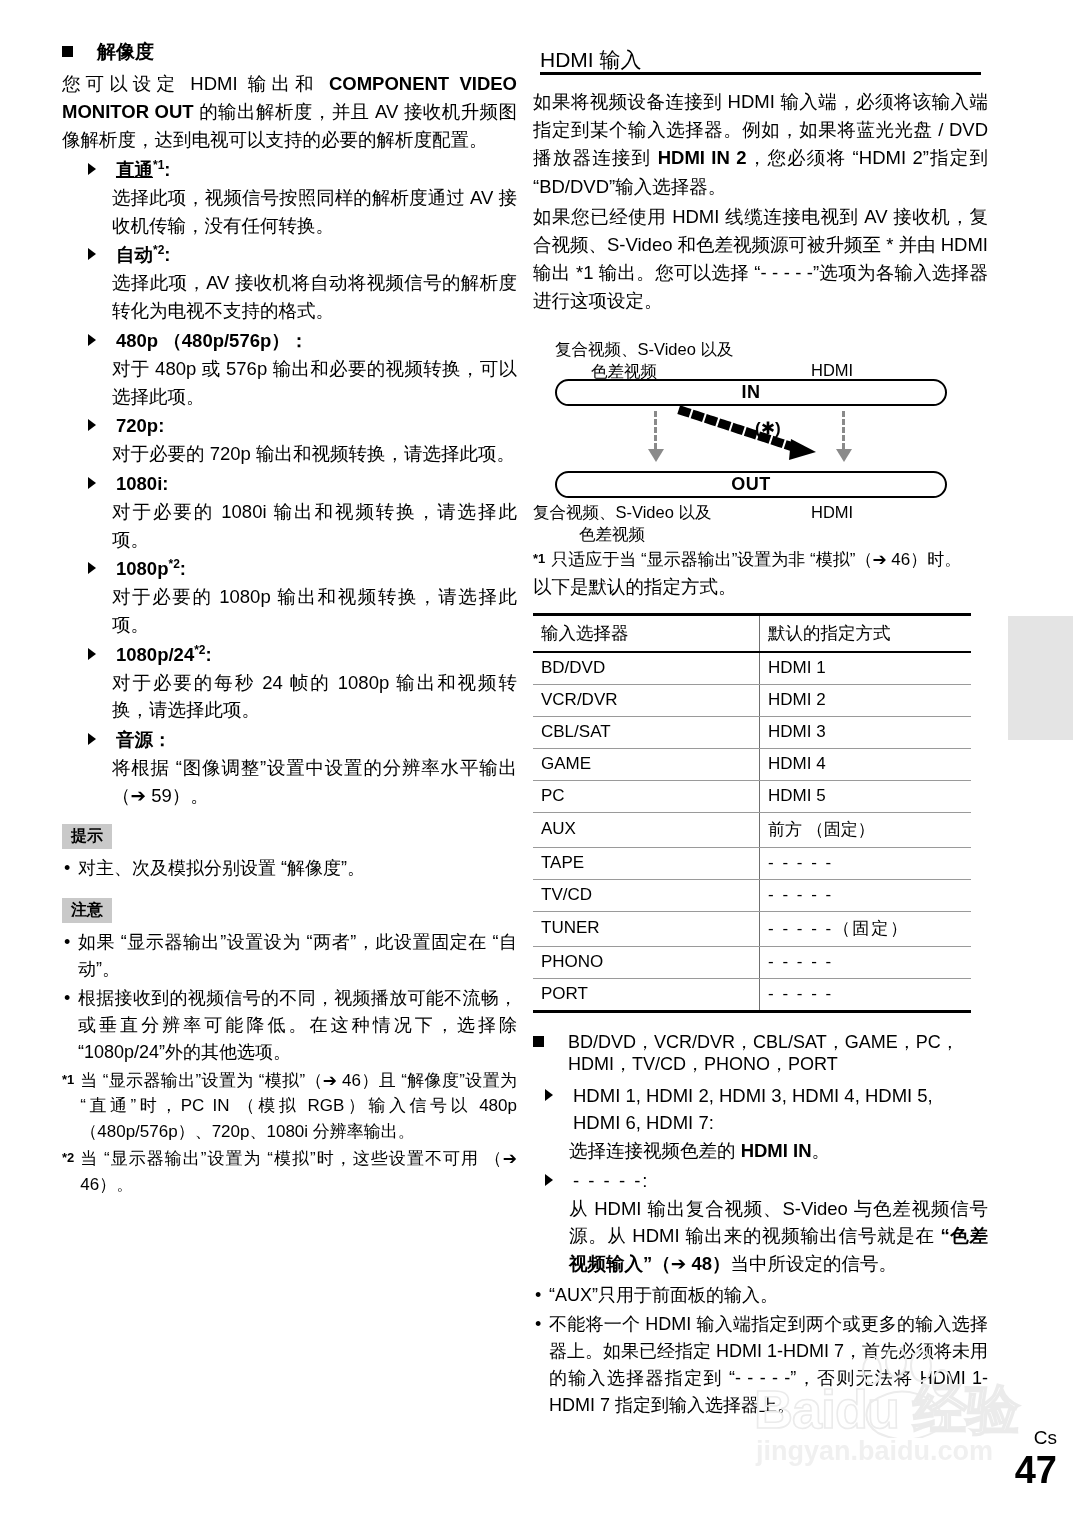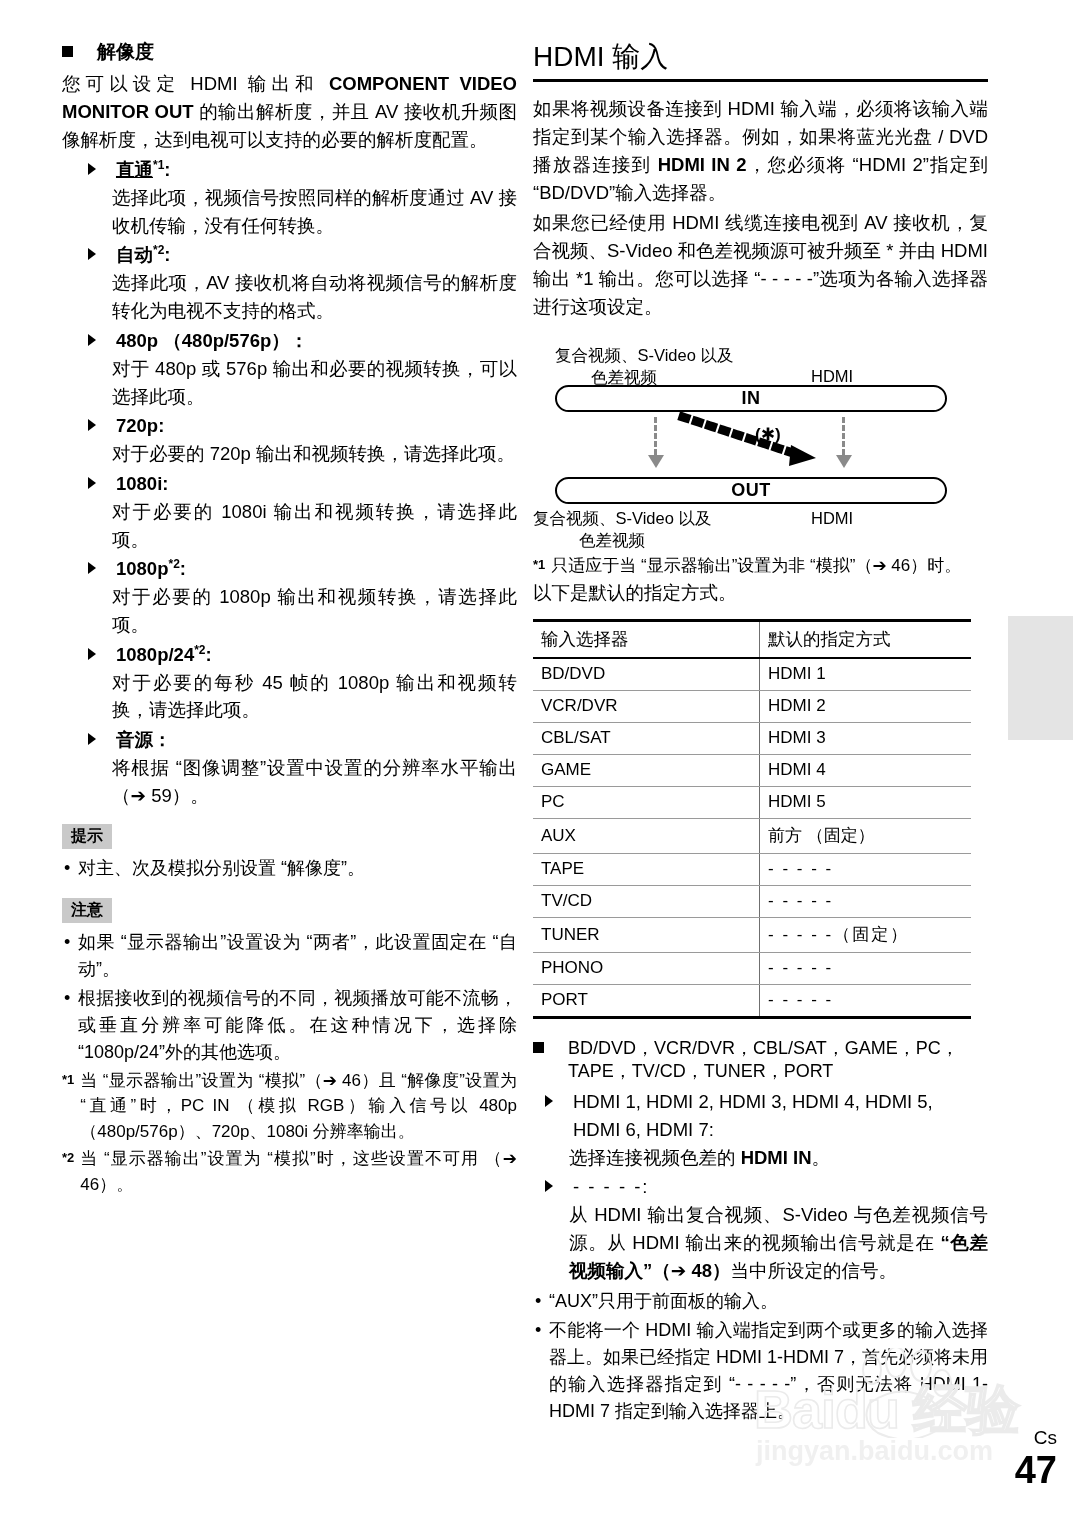--- a/index.html
+++ b/index.html
@@ -128,24 +128,23 @@
   .footnote .mk {
     flex: 0 0 auto;
     font-size: 13px;
     font-weight: bold;
     padding-top: 2px;
   }
   .footnote .tx { flex: 1 1 auto; text-indent: 0; }
 
   
   .h-sec {
-    font-size: 28px;
+    font-size: 21px;
     line-height: 1.2;
-    margin: 0;
-    padding-bottom: 5px;
+    margin: 7px;
     border-bottom: 3.5px solid #000;
   }
   .after-head { margin-top: 13px; }
 
   
   .diagram {
     position: relative;
     margin: 24px 0 0 0;
     height: 190px;
     width: 440px;
@@ -348,21 +347,21 @@
       </div>
       <div class="opt-body">对于必要的 1080p 输出和视频转换，请选择此项。</div>
     </div>
 
     
     <div class="opt">
       <div class="opt-title">
         <span class="tri"></span>
         <span><span>1080p/24</span><sup class="fn">*2</sup><span>:</span></span>
       </div>
-      <div class="opt-body">对于必要的每秒 45 帧的 1080p 输出和视频转换，请选择此项。</div>
+      <div class="opt-body">对于必要的每秒 24 帧的 1080p 输出和视频转换，请选择此项。</div>
     </div>
 
     
     <div class="opt">
       <div class="opt-title">
         <span class="tri"></span>
         <span><span>音源</span><sup class="fn"></sup><span>：</span></span>
       </div>
       <div class="opt-body">将根据 “图像调整”设置中设置的分辨率水平输出 （➔ 59）。</div>
     </div>
@@ -494,21 +493,21 @@
             <td>PORT</td>
             <td class="dashes">- - - - -</td>
           </tr>
       </tbody>
     </table>
 
     <div class="sq-head" style="font-size:18px; margin-top:18px;">
       <span class="sq-mark" style="margin-top:5px;"></span>
       <span style="font-weight:normal;">
         <span>BD/DVD，VCR/DVR，CBL/SAT，GAME，PC，</span><br>
-        <span>TAPE，TV/CD，TUNER，PORT</span>
+        <span>HDMI，TV/CD，PHONO，PORT</span>
       </span>
     </div>
 
     <div class="opt" style="margin-left:12px;">
       <div class="opt-title" style="font-weight:normal;">
         <span class="tri"></span>
         <span>
           <span>HDMI 1, HDMI 2, HDMI 3, HDMI 4, HDMI 5,</span><br>
           <span>HDMI 6, HDMI 7:</span>
         </span>

